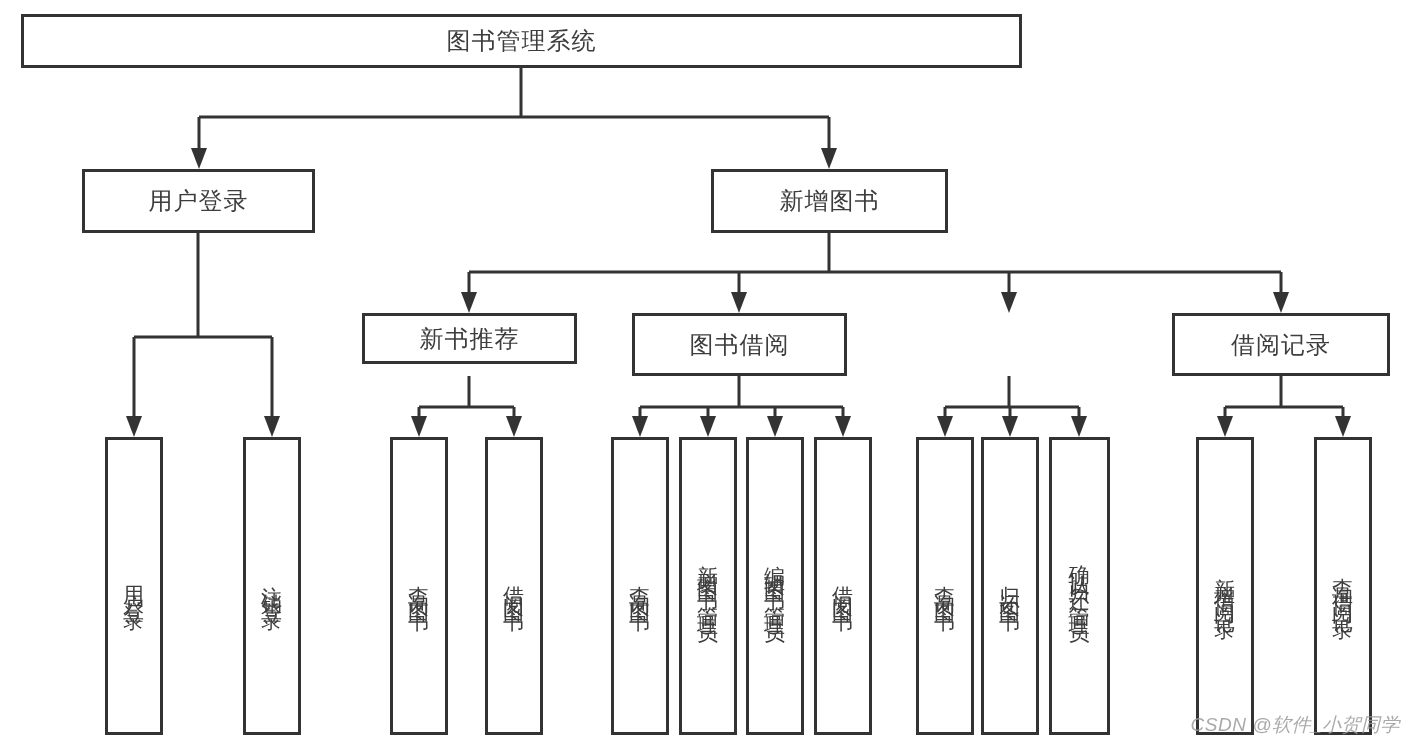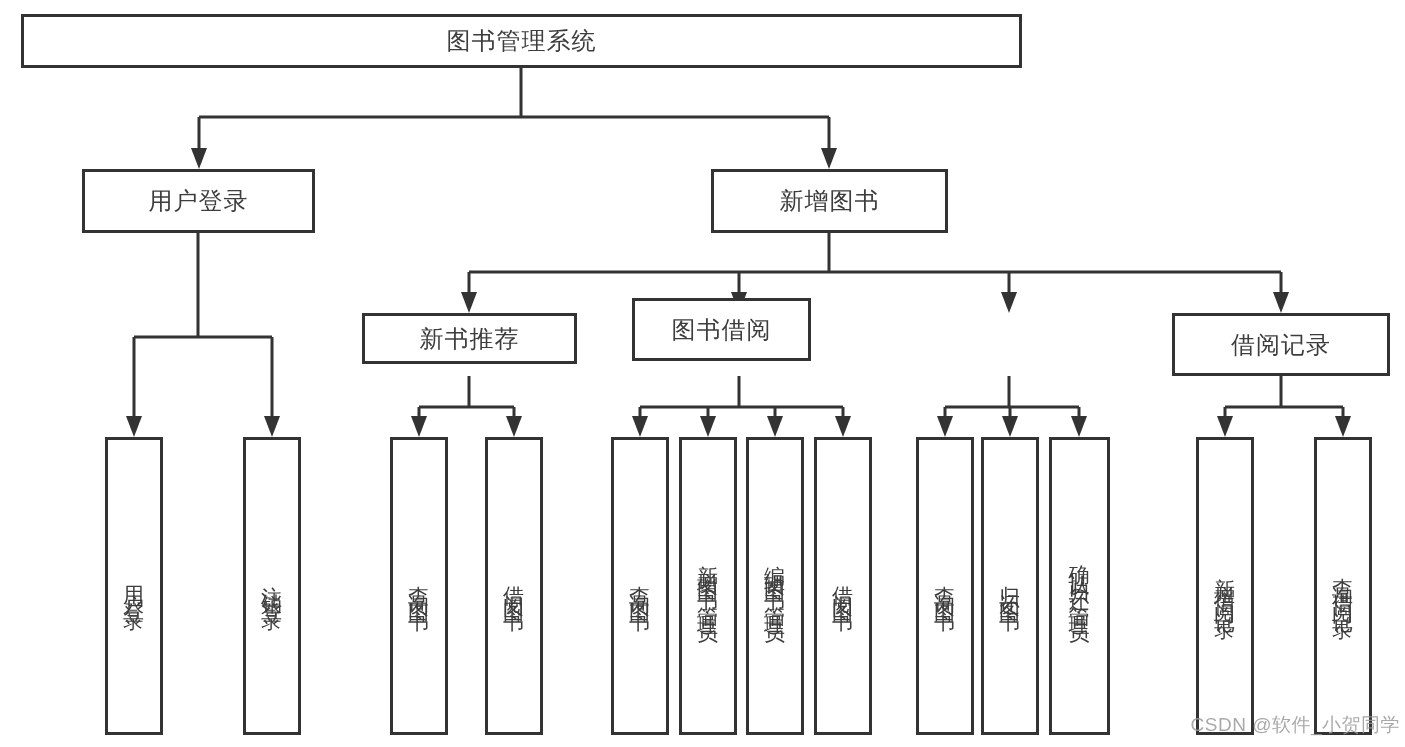--- a/index.html
+++ b/index.html
@@ -39,20 +39,21 @@
   }
   .watermark{
     position:absolute;
     right:5px;bottom:9px;
     font-size:19px;
     color:var(--watermark);
     opacity:0.85;
     letter-spacing:0.5px;
     z-index:5;
     white-space:nowrap;
+    font-style:italic;
   }
 </style>
 </head>
 <body>
 
 <div class="stage">
 
   <svg class="wires" width="1405" height="747" viewBox="0 0 1405 747">
 
     <path d="M521 68 V117 M199 117 H829 M199 117 V151 M829 117 V151"></path>
@@ -88,21 +89,21 @@
     <polygon points="1217,416 1233,416 1225,437"></polygon>
     <polygon points="1335,416 1351,416 1343,437"></polygon>
   </svg>
 
   <div class="node h" style="left:21px;top:14px;width:1001px;height:54px">图书管理系统</div>
 
   <div class="node h" style="left:82px;top:169px;width:233px;height:64px">用户登录</div>
   <div class="node h" style="left:711px;top:169px;width:237px;height:64px">新增图书</div>
 
   <div class="node h" style="left:362px;top:313px;width:215px;height:51px">新书推荐</div>
-  <div class="node h" style="left:632px;top:298px;width:179px;height:63px">图书借阅</div>
+  <div class="node h" style="left:632px;top:313px;width:215px;height:63px">图书借阅</div>
   <div class="node h" style="left:1172px;top:313px;width:218px;height:63px">借阅记录</div>
 
   <div class="node v" style="left:105px;top:437px;width:58px;height:298px">用户登录</div>
   <div class="node v" style="left:243px;top:437px;width:58px;height:298px">注销登录</div>
 
   <div class="node v" style="left:390px;top:437px;width:58px;height:298px">查询图书</div>
   <div class="node v" style="left:485px;top:437px;width:58px;height:298px">借阅图书</div>
 
   <div class="node v" style="left:611px;top:437px;width:58px;height:298px">查询图书</div>
   <div class="node v" style="left:679px;top:437px;width:58px;height:298px">新增图书（管理员）</div>

